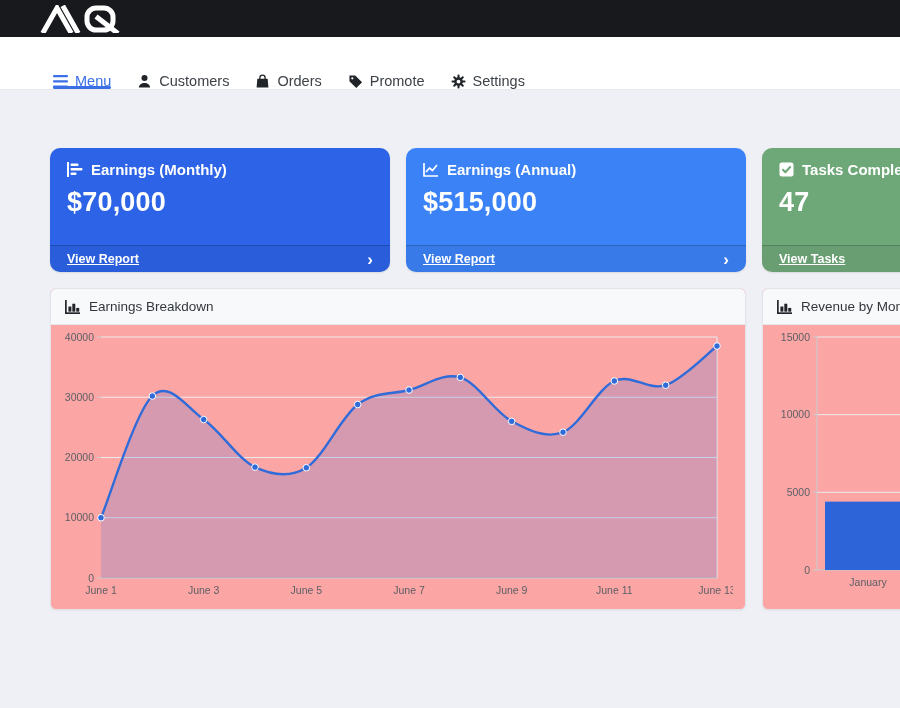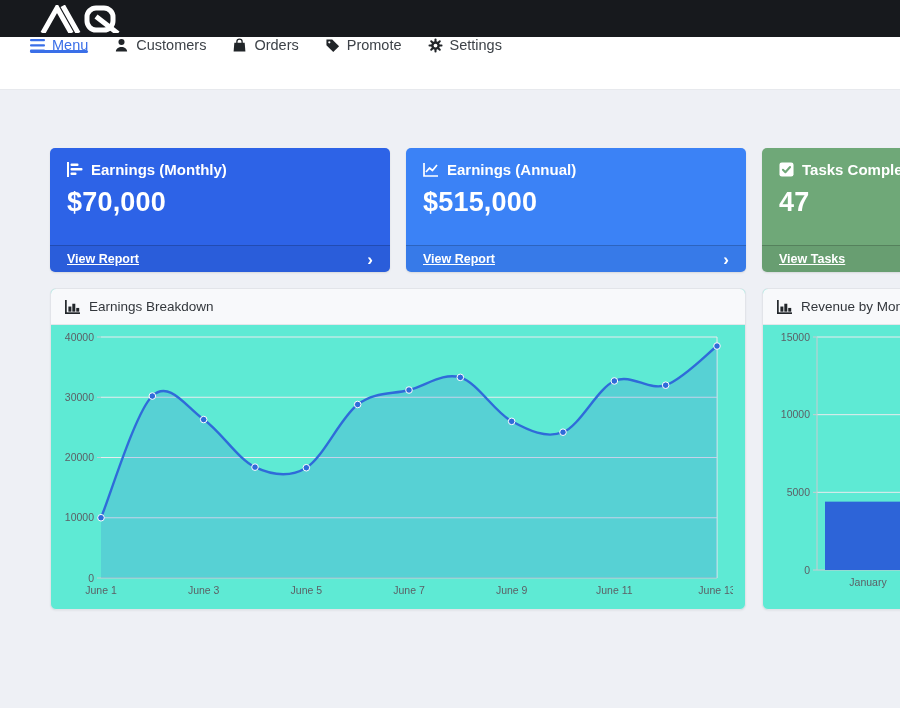--- a/index.html
+++ b/index.html
@@ -5,51 +5,51 @@
   * { margin:0; padding:0; box-sizing:border-box; }
   html,body { width:900px; height:708px; overflow:hidden; }
   body { font-family:"Liberation Sans","DejaVu Sans",sans-serif; background:#eef0f5; }
 
   
   .topbar { height:37px; background:#17191d; display:flex; align-items:center; padding-left:40px; }
   .logo { display:block; }
 
   
   .navbar { height:53px; background:#ffffff; border-bottom:1px solid #e7e9ed;
-            display:flex; align-items:flex-start; padding-left:30px; }
+            display:flex; align-items:flex-end; padding-left:53px; }
   .nav-item { display:flex; align-items:center; gap:7px; margin-right:26px;
               font-size:14.5px; color:#3d4248; position:relative; cursor:pointer; }
   .nav-item svg { display:block; }
   .nav-item.active { color:#3a6fe8; }
   .nav-item.active::after { content:""; position:absolute; left:0; right:0; bottom:0;
               height:3px; background:#3a6fe8; border-radius:2px; }
 
   
   .main { padding:58px 0 0 50px; }
   .page-title { font-size:29px; font-weight:700; color:#1e2125; letter-spacing:-0.3px;
                 margin-left:3px; margin-bottom:7px; }
 
   
   .cards-row { display:flex; gap:16px; }
-  .stat-card { flex:0 0 340px; width:340px; height:124px; border-radius:5px; color:#fff;
+  .stat-card { flex:0 0 340px; width:340px; height:124px; border-radius:10px; color:#fff;
                display:flex; flex-direction:column; overflow:hidden;
                box-shadow:0 1px 2px rgba(0,0,0,0.10); }
   .stat-body { flex:1; padding:13px 17px 0 17px; }
   .stat-title { display:flex; align-items:center; gap:8px; font-size:15px; font-weight:700; }
   .stat-title svg { display:block; }
   .stat-value { font-size:27px; font-weight:700; margin-top:9px; letter-spacing:0.2px; }
   .stat-footer { height:27px; padding:12px 17px; display:flex; align-items:center;
                  justify-content:space-between; background:rgba(0,0,0,0.055);
                  border-top:1px solid rgba(0,0,0,0.18); cursor:pointer; }
   .stat-footer a { color:#fff; font-size:12.5px; font-weight:700; text-decoration:underline; }
   .stat-chevron { color:#fff; font-size:17px; line-height:1; font-weight:700; }
 
   
   .charts-row { display:flex; gap:16px; margin-top:16px; }
-  .chart-card { flex:0 0 696px; width:696px; height:322px; background:#5eead4;
+  .chart-card { flex:0 0 696px; width:696px; height:322px; background:#fca5a5;
                 border:1px solid #e2e4e9; border-radius:6px; overflow:hidden;
                 box-shadow:0 1px 2px rgba(0,0,0,0.05); }
   .chart-header { height:36px; background:#f8f9fb; border-bottom:1px solid #e4e6ea;
                   display:flex; align-items:center; gap:9px; padding:0 14px;
                   font-size:13.5px; color:#33373c; }
   .chart-header svg { display:block; }
   .chart-body { padding:8px 12px 4px 10px; }
   .chart-svg text { font-family:"Liberation Sans","DejaVu Sans",sans-serif; }
 </style>
 </head>

